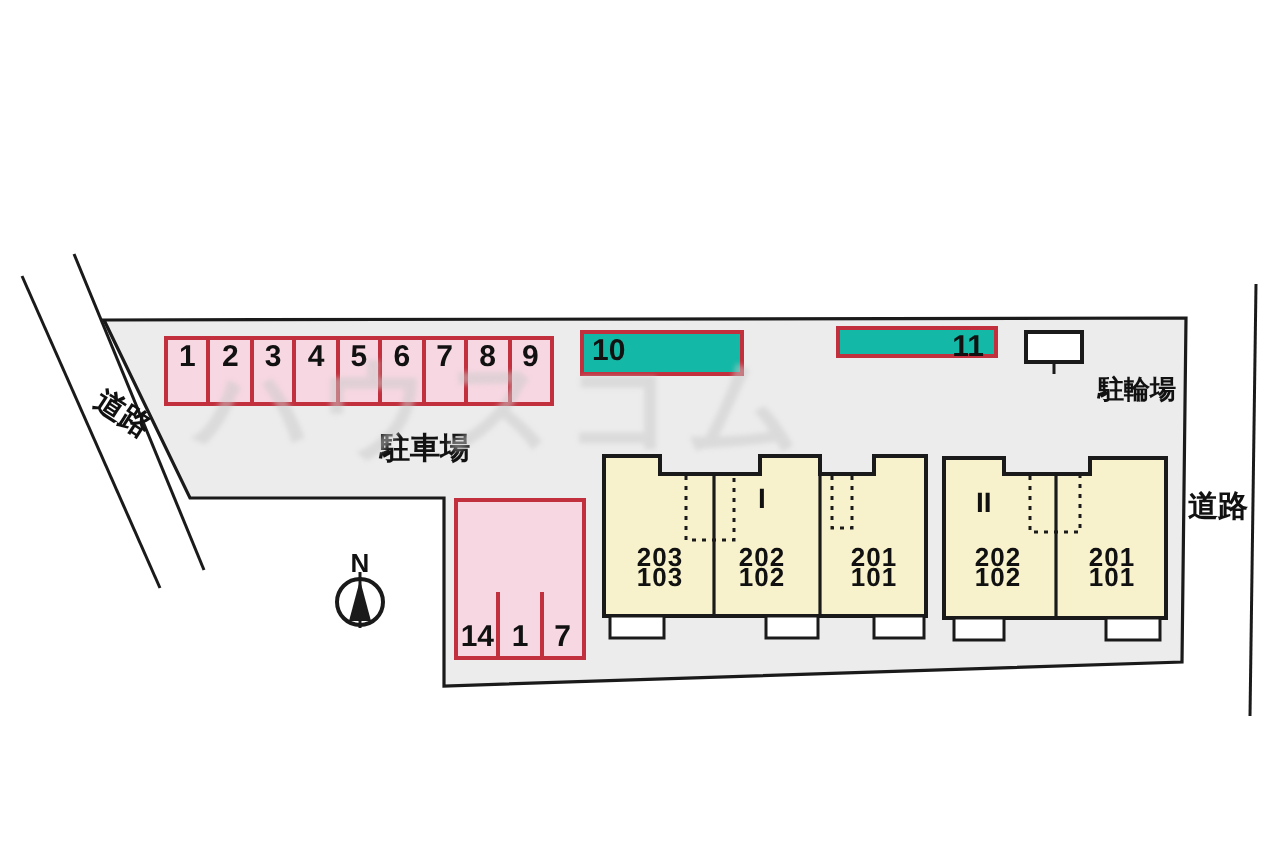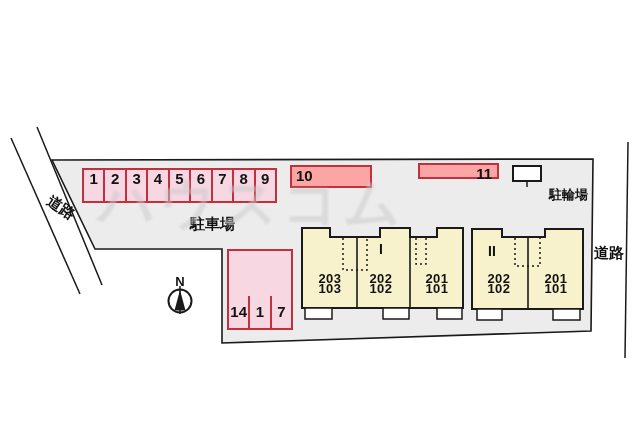--- a/index.html
+++ b/index.html
@@ -14,23 +14,23 @@
   .stall-row{
     position:absolute;z-index:5;display:flex;
     border:2px solid #c2303e;background:#f7d7e2;box-sizing:border-box;
   }
   .stall{
     flex:1;border-right:2px solid #c2303e;box-sizing:border-box;
     display:flex;justify-content:center;align-items:flex-start;
     font-size:15px;font-weight:700;line-height:15px;padding-top:1px;
   }
   .stall:last-child{border-right:none;}
-  .stall-col .stall{align-items:center;padding-bottom:2px;margin-top:45px;}
+  .stall-col .stall{align-items:flex-end;padding-bottom:2px;margin-top:45px;}
   .stall-single{
-    position:absolute;z-index:5;border:2px solid #c2303e;background:#fca5a5;
+    position:absolute;z-index:5;border:2px solid #c2303e;background:#14b8a6;
     box-sizing:border-box;font-size:15px;font-weight:700;line-height:15px;
     display:flex;align-items:flex-start;
   }
   .bike-box{
     position:absolute;z-index:5;border:2px solid #1a1a1a;background:#ffffff;box-sizing:border-box;
   }
   .unit-label{
     position:absolute;z-index:10;width:48px;text-align:center;
     font-size:13px;font-weight:700;line-height:9.5px;letter-spacing:0.5px;
   }

